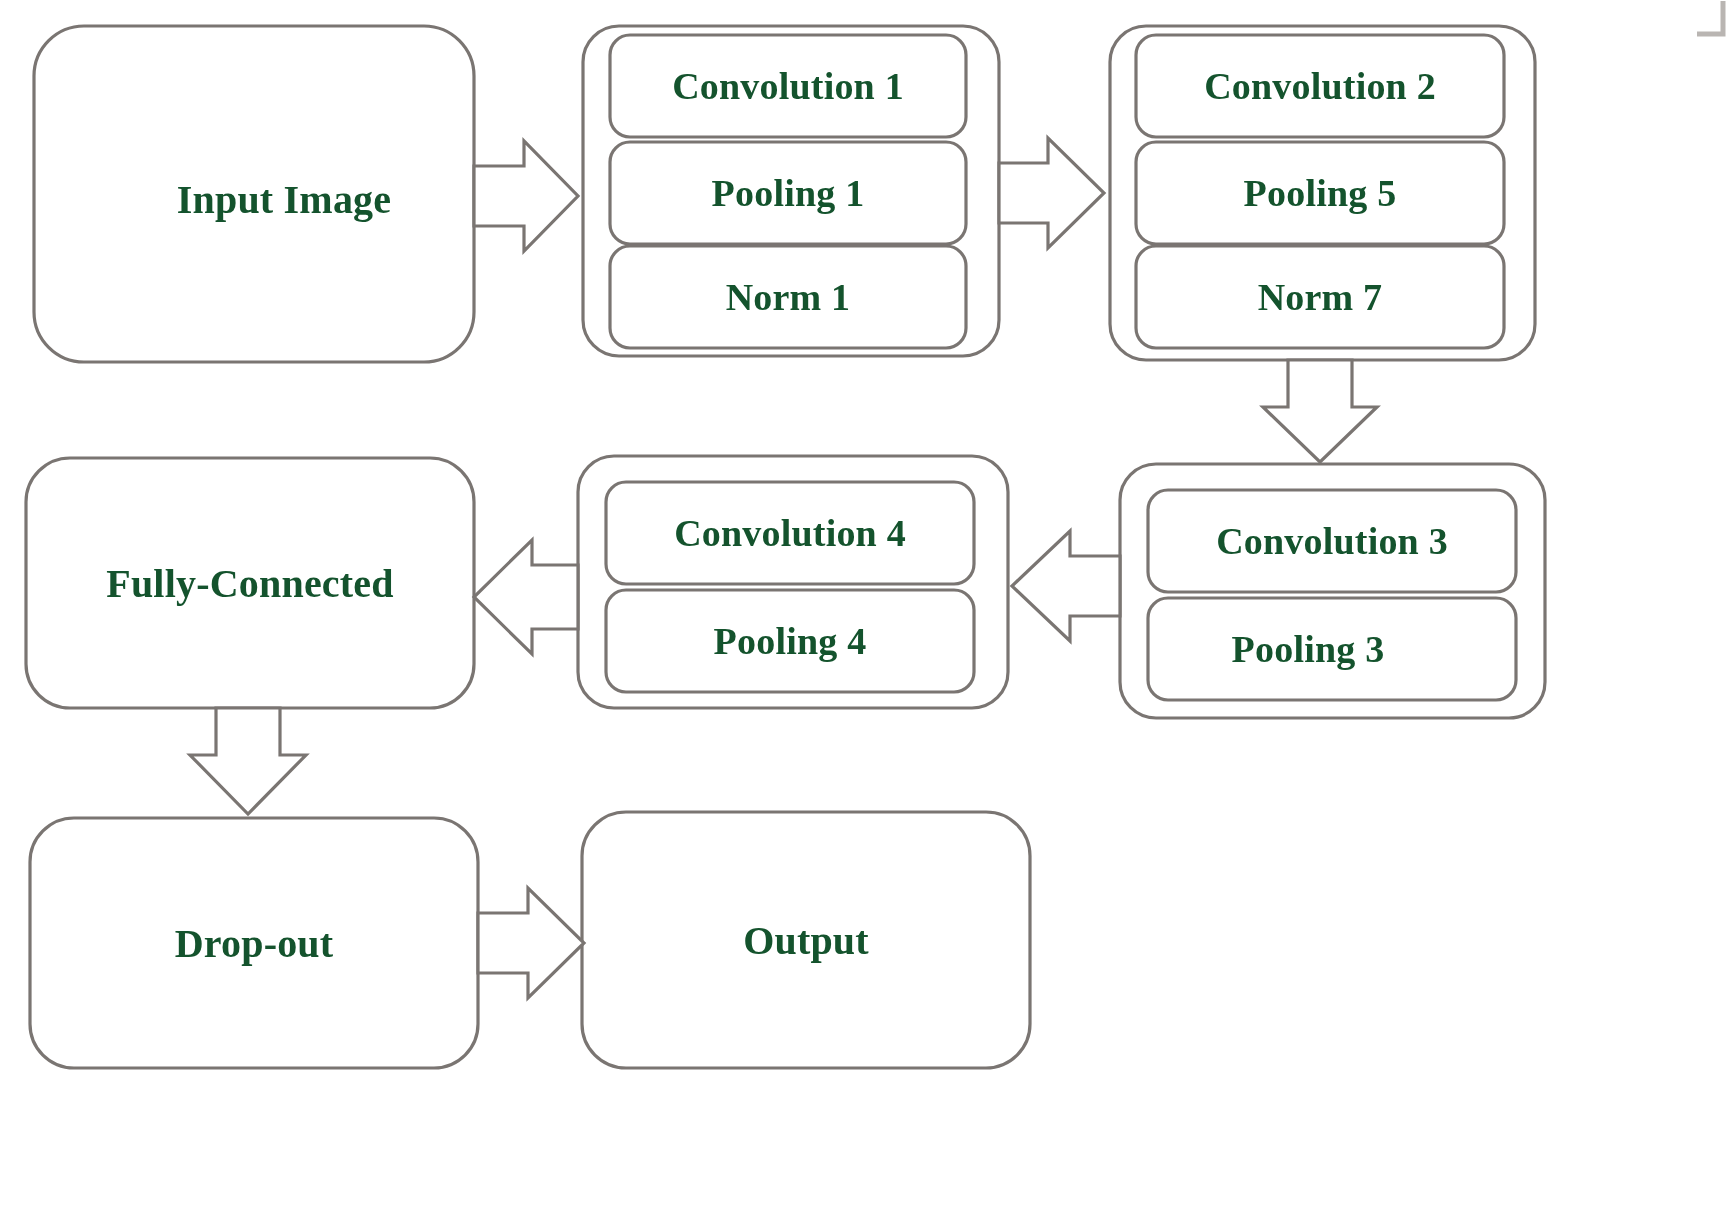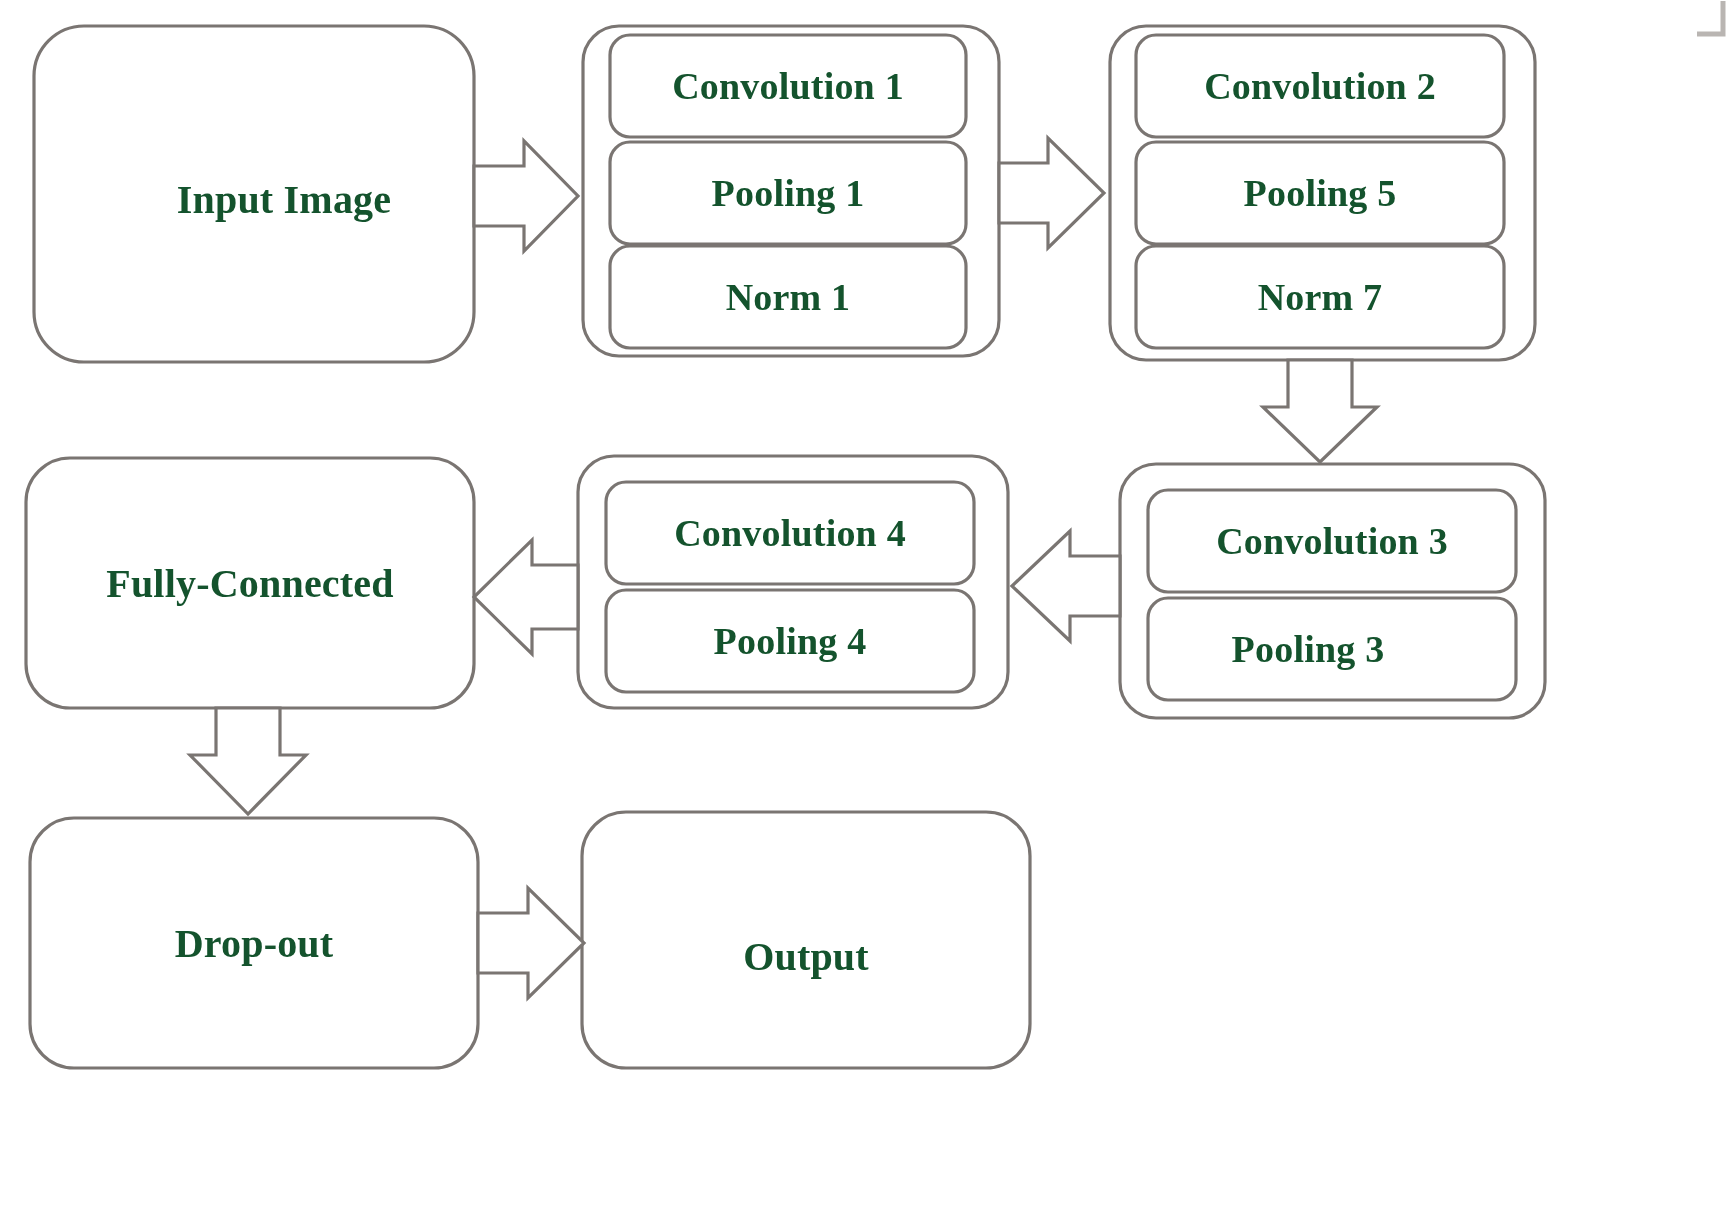--- a/index.html
+++ b/index.html
@@ -103,15 +103,15 @@
   <div class="node-label lbl-big" style="left:26px; top:458px; width:448px; height:250px;">Fully-Connected</div>
 
   <div class="node-label lbl-sub" style="left:606px; top:482px; width:368px; height:102px;">Convolution 4</div>
   <div class="node-label lbl-sub" style="left:606px; top:590px; width:368px; height:102px;">Pooling 4</div>
 
   <div class="node-label lbl-sub" style="left:1148px; top:490px; width:368px; height:102px;">Convolution 3</div>
   <div class="node-label lbl-sub" style="left:1148px; top:598px; width:320px; height:102px;">Pooling 3</div>
 
   <div class="node-label lbl-big" style="left:30px; top:818px; width:448px; height:250px;">Drop-out</div>
 
-  <div class="node-label lbl-big" style="left:582px; top:812px; width:448px; height:256px;margin-top:16px;">Output</div>
+  <div class="node-label lbl-big" style="left:582px; top:812px; width:448px; height:256px;">Output</div>
 
 </div>
 
 </body></html>

